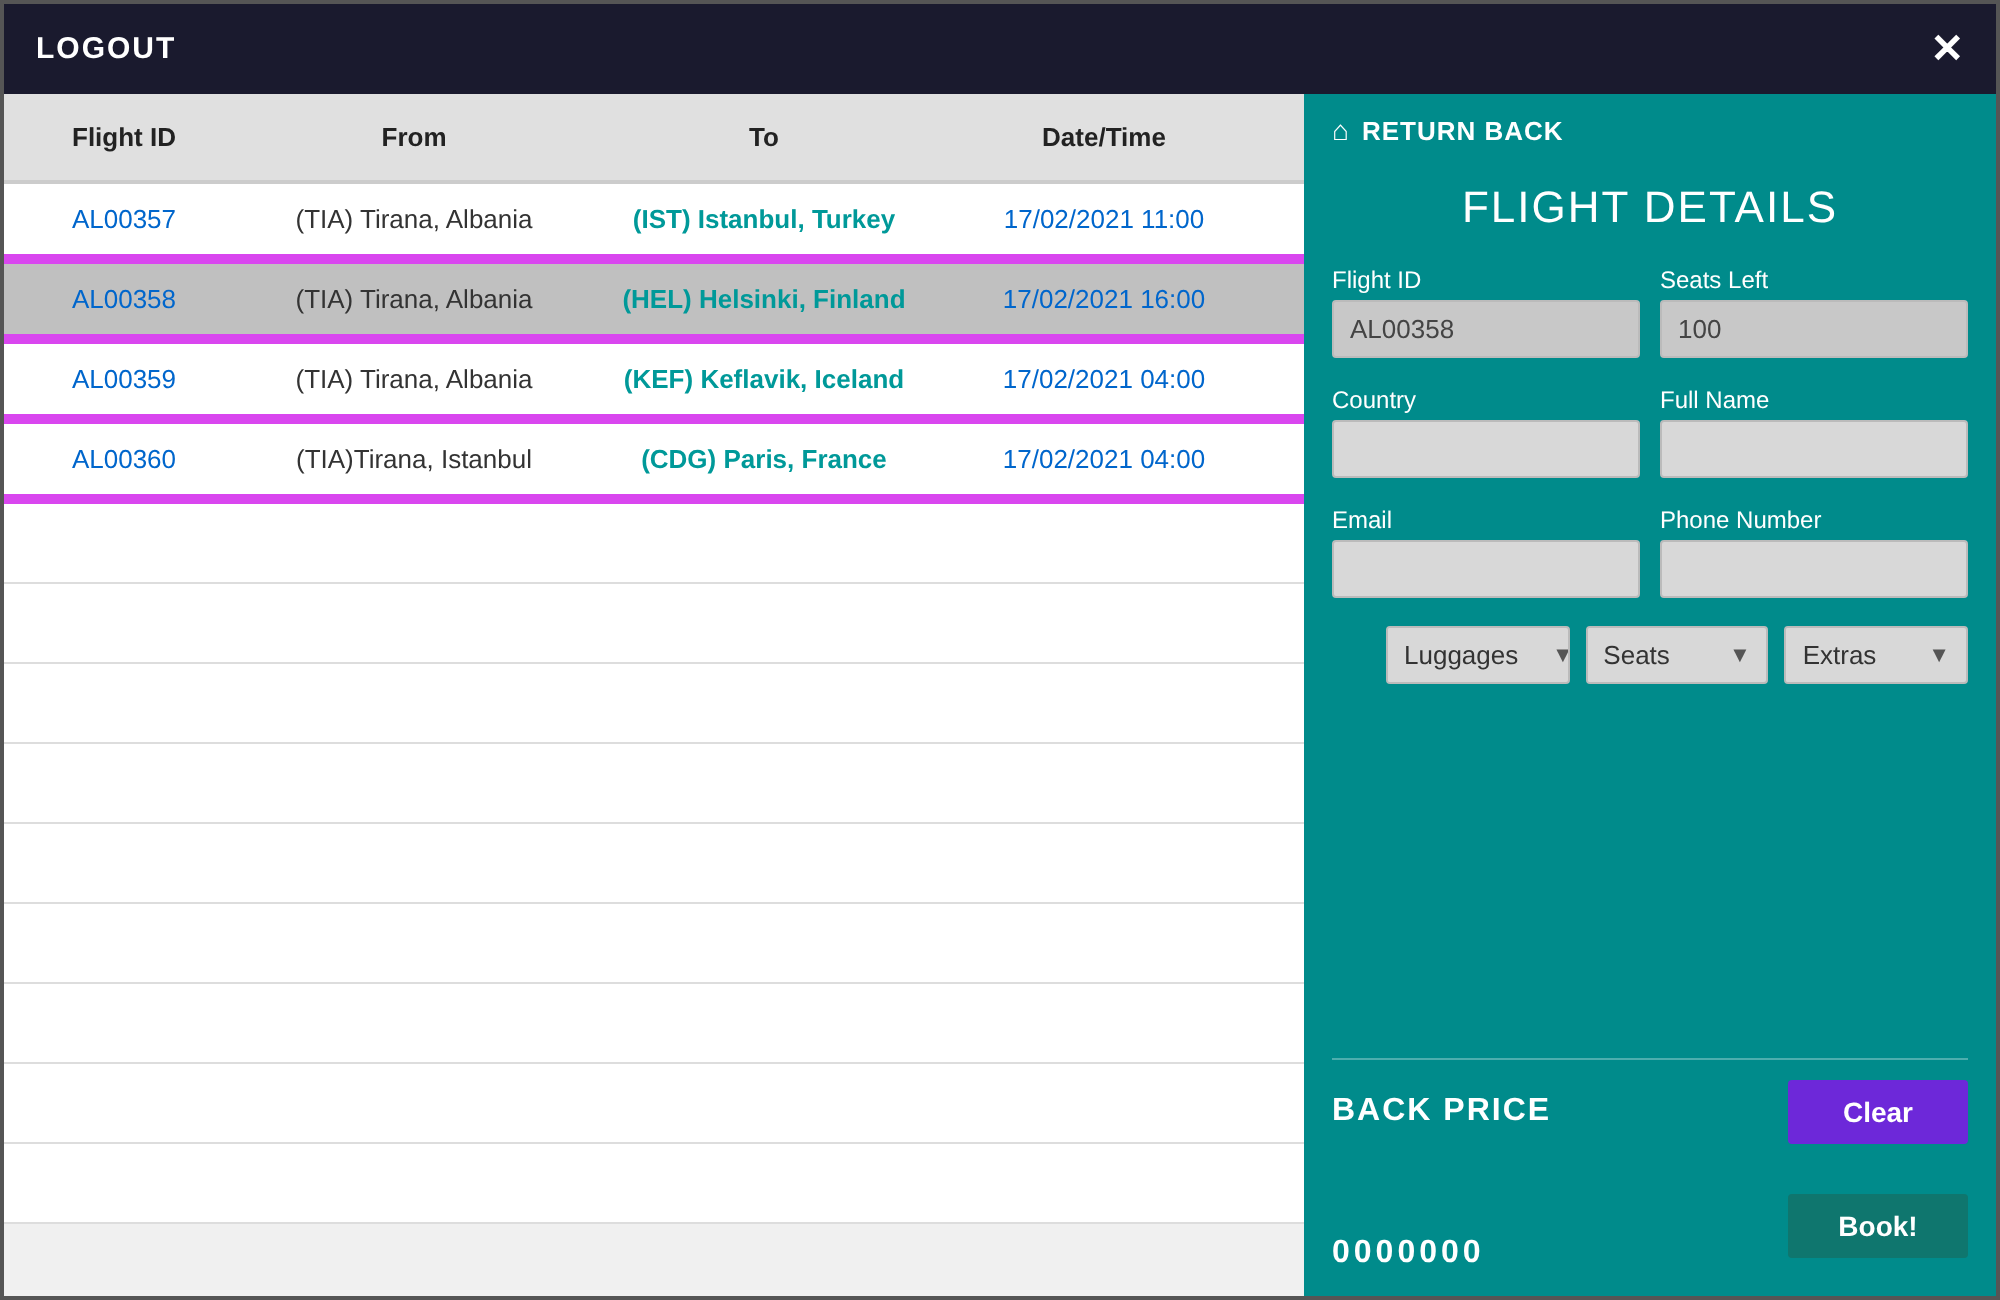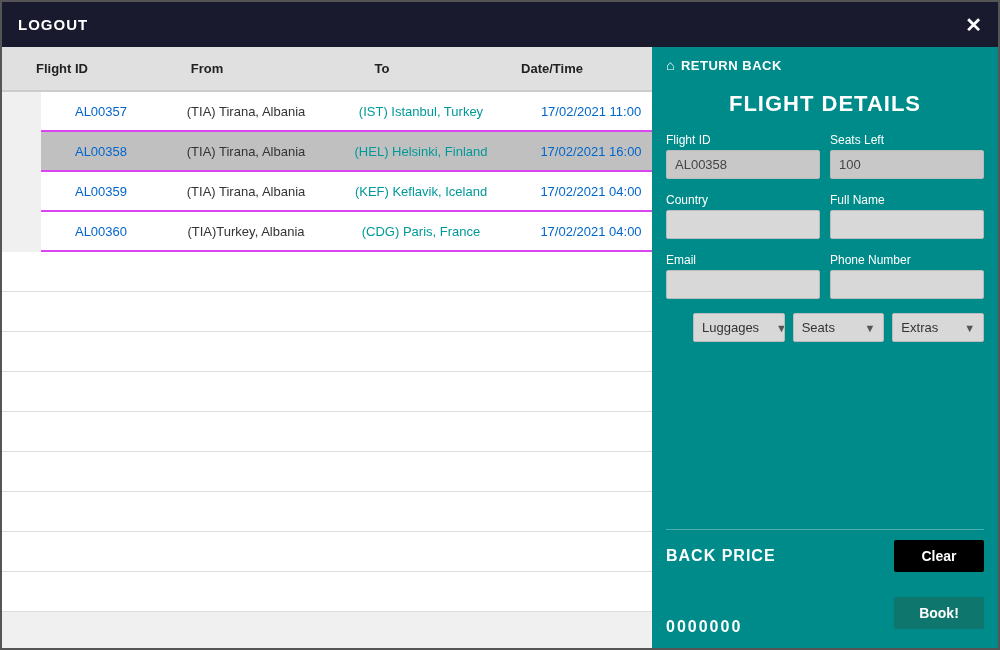--- a/index.html
+++ b/index.html
@@ -72,40 +72,40 @@
       padding: 4px 8px;
     }
     
     .table-body {
       flex: 1;
       overflow-y: auto;
     }
     .table-row {
       display: grid;
       grid-template-columns: 120px 170px 180px 160px 90px 90px;
-      border-bottom: 2px solid #d946ef;
+      border-bottom: 5px solid #d946ef;
       background: white;
       min-height: 40px;
       align-items: center;
-      margin-left: 39px;
     }
     .table-row.selected {
       background: #c0c0c0;
     }
     .table-cell {
       font-size: 13px;
       color: #333;
       text-align: center;
       padding: 8px 6px;
     }
     .table-cell.blue {
       color: #0066cc;
     }
     .table-cell.teal {
       color: #009999;
+      font-weight: bold;
     }
     .empty-row {
       height: 40px;
       border-bottom: 1px solid #ddd;
       background: white;
     }
     
     .flight-details-panel {
       flex: 1;
       background: #008b8b;
@@ -127,21 +127,21 @@
       text-transform: uppercase;
       letter-spacing: 0.5px;
     }
     .home-icon {
       font-size: 14px;
     }
     .flight-details-title {
       text-align: center;
       color: white;
       font-size: 22px;
-      font-weight: bold;
+      font-weight: normal;
       padding: 8px 0 16px 0;
       letter-spacing: 1px;
     }
     .details-form {
       padding: 0 14px;
       display: flex;
       flex-direction: column;
       gap: 14px;
     }
     .form-row {
@@ -222,21 +222,21 @@
       letter-spacing: 1px;
     }
     .price-value {
       color: white;
       font-size: 16px;
       font-weight: bold;
       letter-spacing: 2px;
       margin-top: 28px;
     }
     .clear-btn {
-      background: #000000;
+      background: #6d28d9;
       color: white;
       border: none;
       padding: 8px 24px;
       font-size: 14px;
       cursor: pointer;
       border-radius: 2px;
       font-weight: bold;
       min-width: 90px;
     }
     .book-btn {
@@ -304,21 +304,21 @@
           <div class="table-cell blue">AL00359</div>
           <div class="table-cell">(TIA) Tirana, Albania</div>
           <div class="table-cell teal">(KEF) Keflavik, Iceland</div>
           <div class="table-cell blue">17/02/2021 04:00</div>
           <div class="table-cell">B, E</div>
 
         </div>
 
         <div class="table-row">
           <div class="table-cell blue">AL00360</div>
-          <div class="table-cell">(TIA)Turkey, Albania</div>
+          <div class="table-cell">(TIA)Tirana, Istanbul</div>
           <div class="table-cell teal">(CDG) Paris, France</div>
           <div class="table-cell blue">17/02/2021 04:00</div>
           <div class="table-cell">B, E</div>
 
         </div>
 
         <div class="empty-row"></div>
         <div class="empty-row"></div>
         <div class="empty-row"></div>
         <div class="empty-row"></div>

